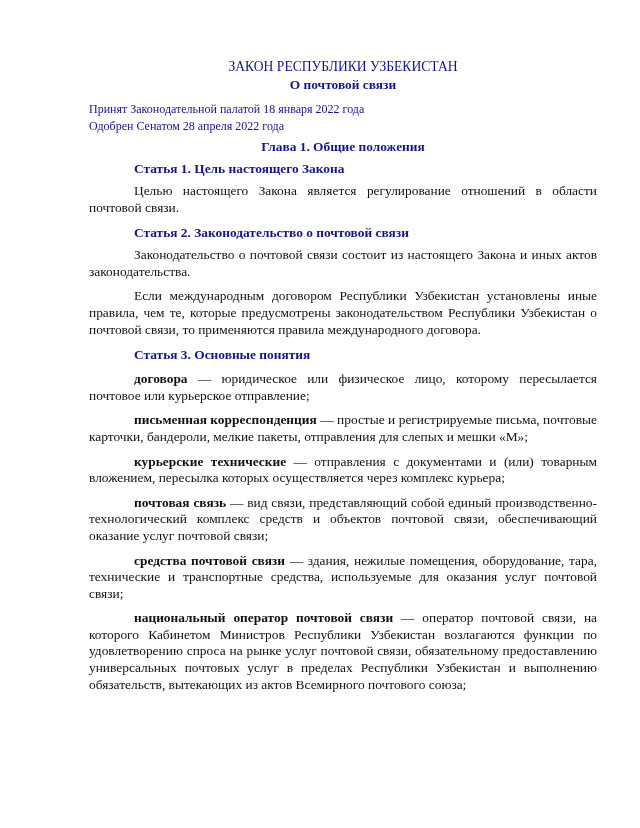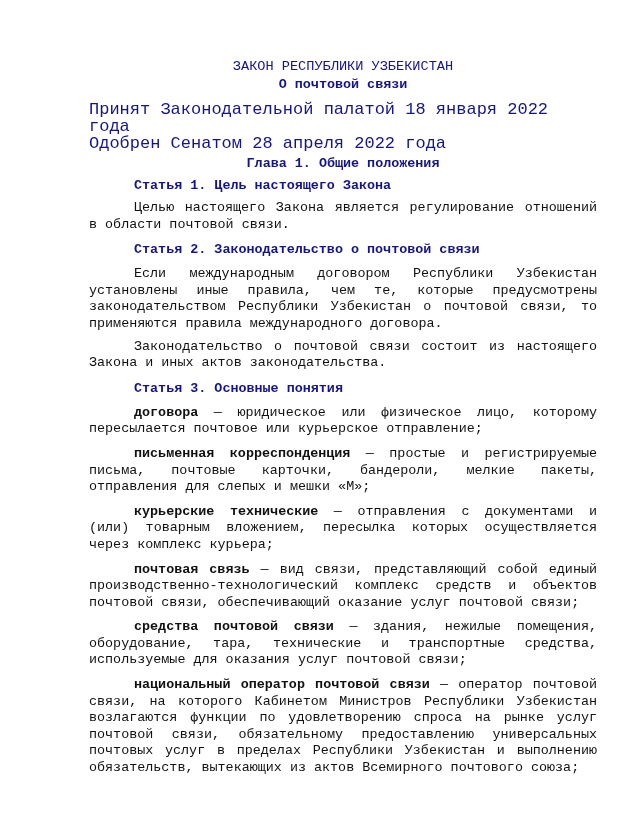--- a/index.html
+++ b/index.html
@@ -3,27 +3,27 @@
   <meta charset="utf-8">
   <style>
     html, body { margin: 0; padding: 0; background: #ffffff; }
     body {
       width: 640px; height: 828px; overflow: hidden; position: relative;
       font-family: "Liberation Serif", "DejaVu Serif", serif;
       color: #111111;
     }
     .page {
       position: absolute; left: 89px; top: 58px; width: 508px;
-      font-size: 13.4px; line-height: 16.6px; font-family: Liberation Mono, monospace;
+      font-size: 13.4px; line-height: 16.6px;
     }
     .blue { color: #14148c; }
     .center { text-align: center; }
     .title { font-size: 13.6px; line-height: 17px; }
     .subtitle { font-weight: bold; font-size: 13.4px; line-height: 17px; margin-top: 1px; }
-    .meta { margin-top: 8px; font-size: 17px; line-height: 17px; }
+    .meta { margin-top: 8px; font-size: 12px; line-height: 17px; }
     .chapter { font-weight: bold; margin-top: 3px; line-height: 17px; }
     .article { font-weight: bold; padding-left: 45px; margin-top: 5px; line-height: 17px; }
     p.para {
       margin: 6px 0 0 0; text-indent: 45px; text-align: justify;
     }
     p.para b { font-weight: bold; }
     .gap-lg { margin-top: 8px !important; }
   </style>
 </head>
 <body>
@@ -36,22 +36,22 @@
     <div>Принят Законодательной палатой 18 января 2022 года</div>
     <div>Одобрен Сенатом 28 апреля 2022 года</div>
   </div>
 
   <div class="chapter center blue">Глава 1. Общие положения</div>
 
   <div class="article blue">Статья 1. Цель настоящего Закона</div>
   <p class="para">Целью настоящего Закона является регулирование отношений в области почтовой связи.</p>
 
   <div class="article blue gap-lg">Статья 2. Законодательство о почтовой связи</div>
+  <p class="para">Законодательство о почтовой связи состоит из настоящего Закона и иных актов законодательства.</p>
   <p class="para gap-lg">Если международным договором Республики Узбекистан установлены иные правила, чем те, которые предусмотрены законодательством Республики Узбекистан о почтовой связи, то применяются правила международного договора.</p>
-  <p class="para">Законодательство о почтовой связи состоит из настоящего Закона и иных актов законодательства.</p>
 
   <div class="article blue gap-lg">Статья 3. Основные понятия</div>
 
   <p class="para gap-lg"><b>договора</b><span> — юридическое или физическое лицо, которому пересылается почтовое или курьерское отправление;</span></p>
 
   <p class="para gap-lg"><b>письменная корреспонденция</b><span> — простые и регистрируемые письма, почтовые карточки, бандероли, мелкие пакеты, отправления для слепых и мешки «М»;</span></p>
 
   <p class="para gap-lg"><b>курьерские технические</b><span> — отправления с документами и (или) товарным вложением, пересылка которых осуществляется через комплекс курьера;</span></p>
 
 

